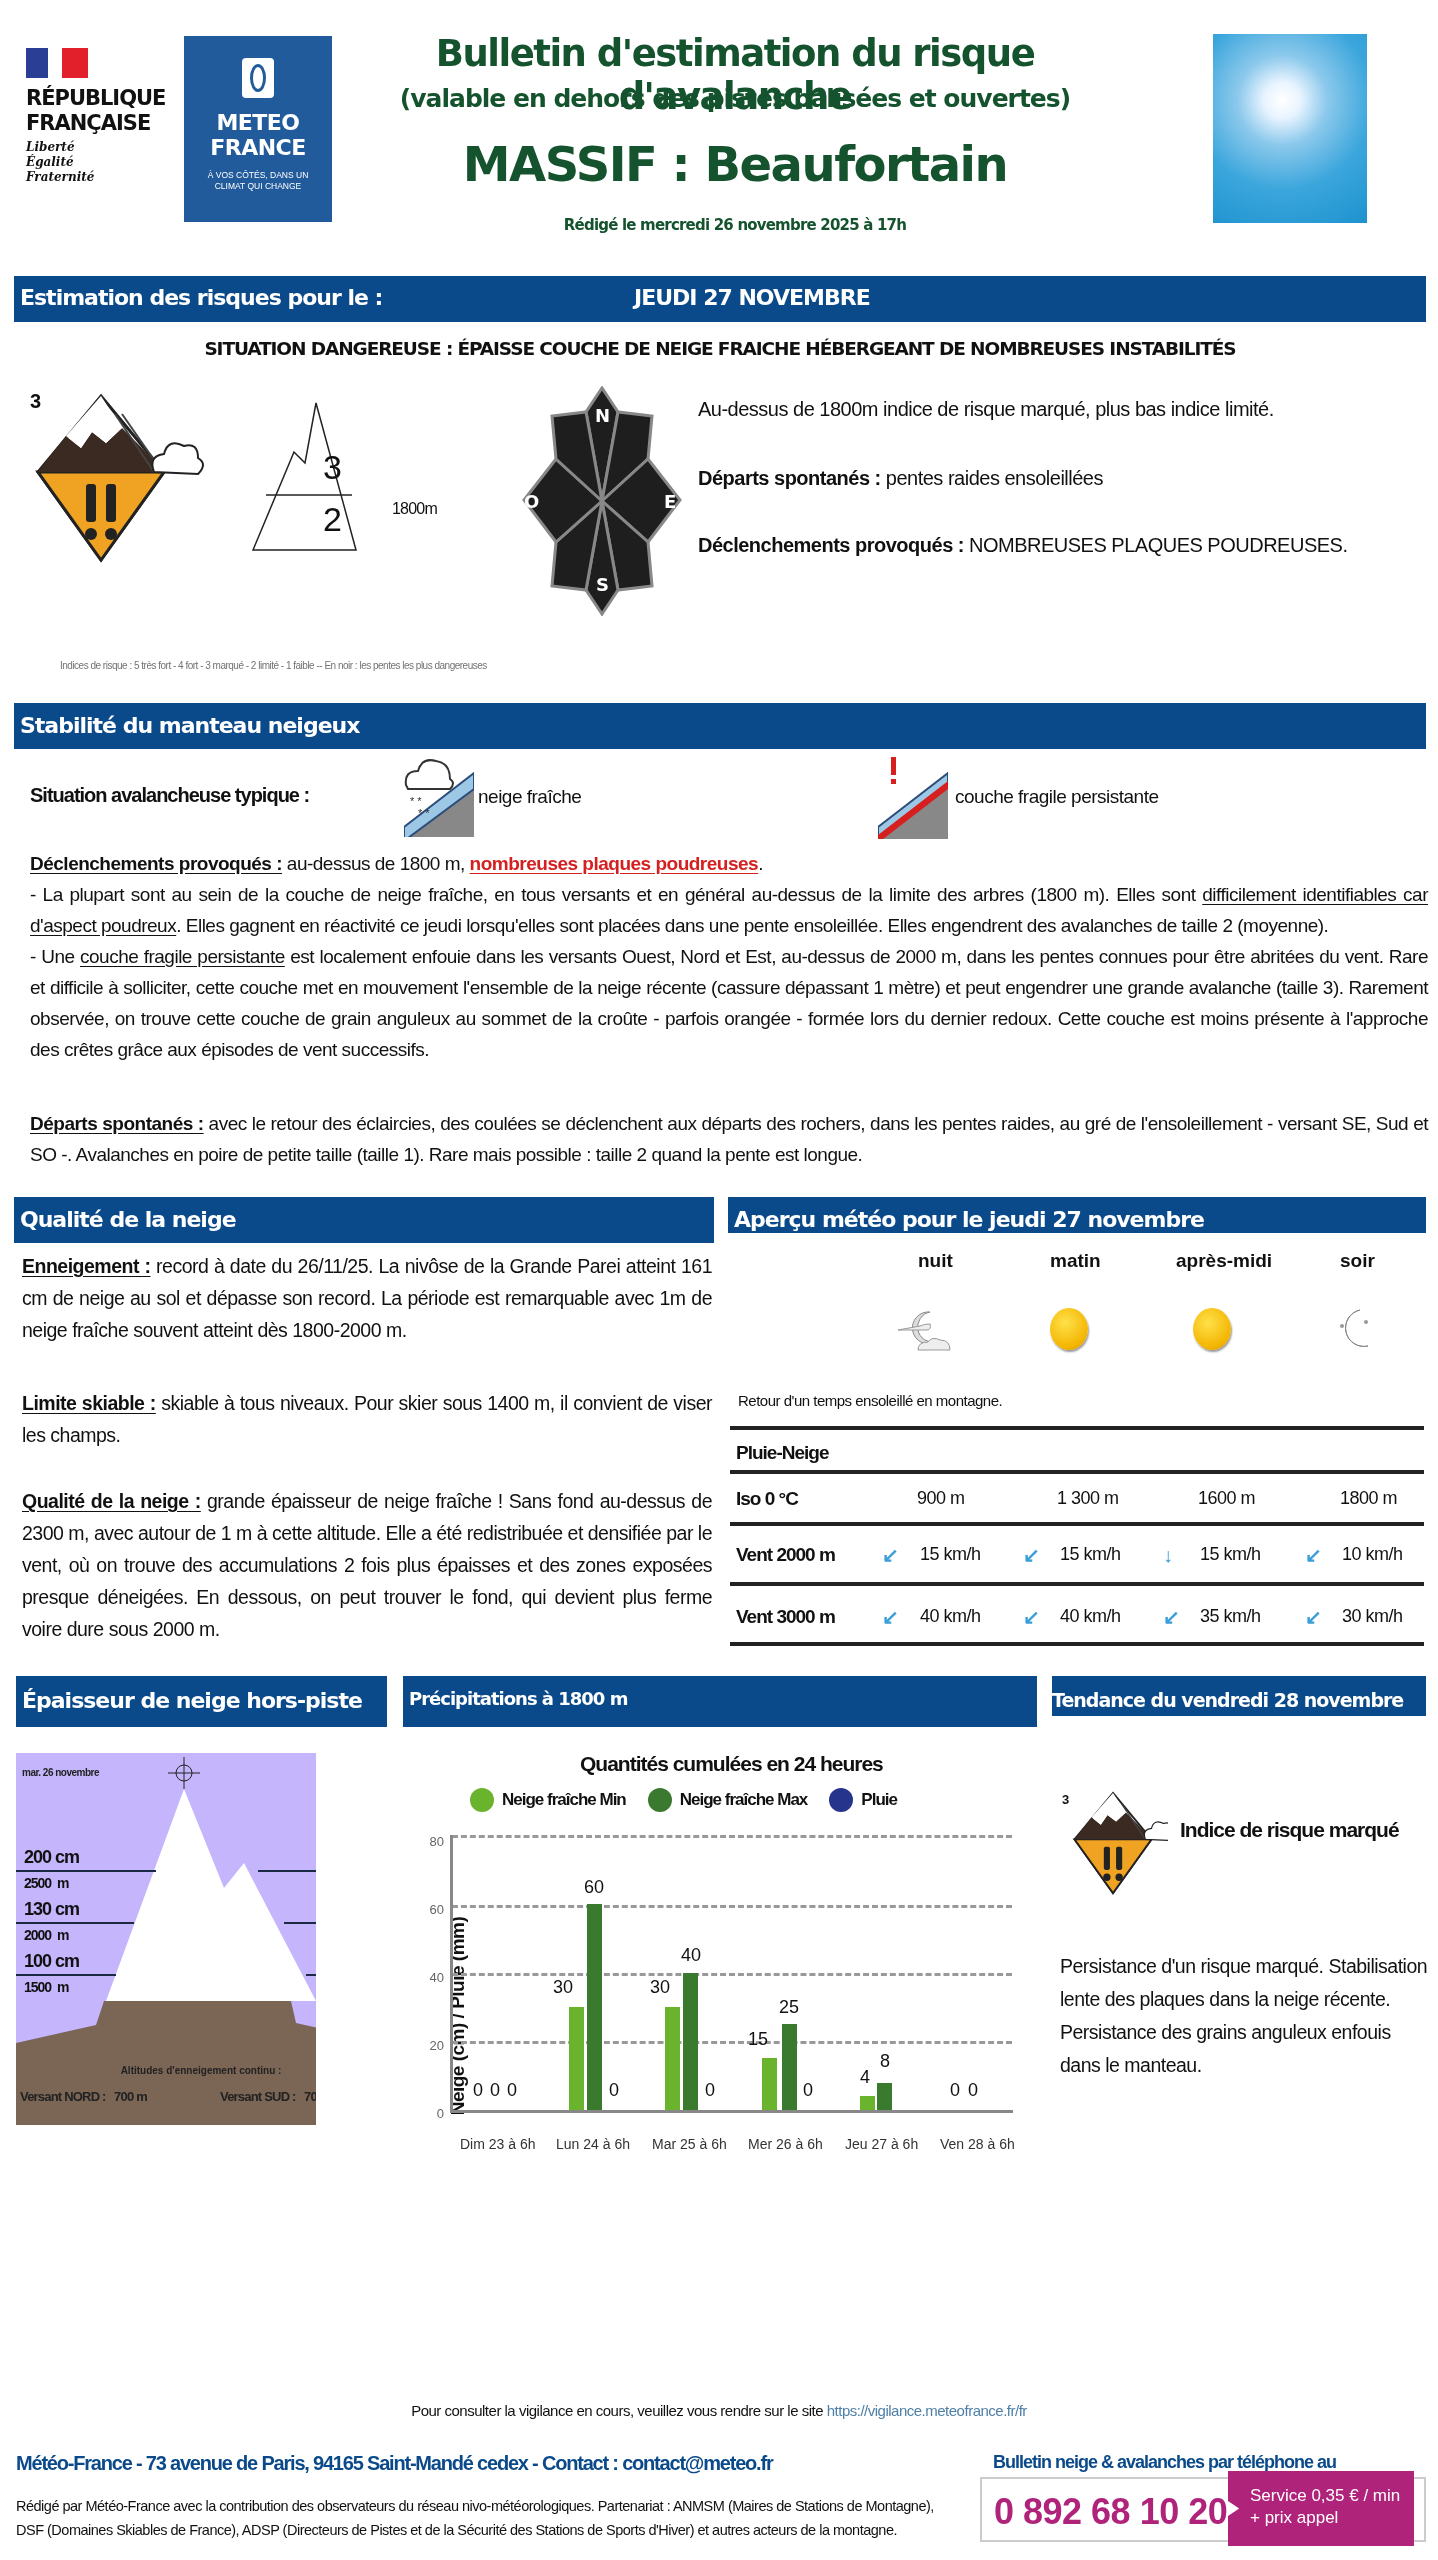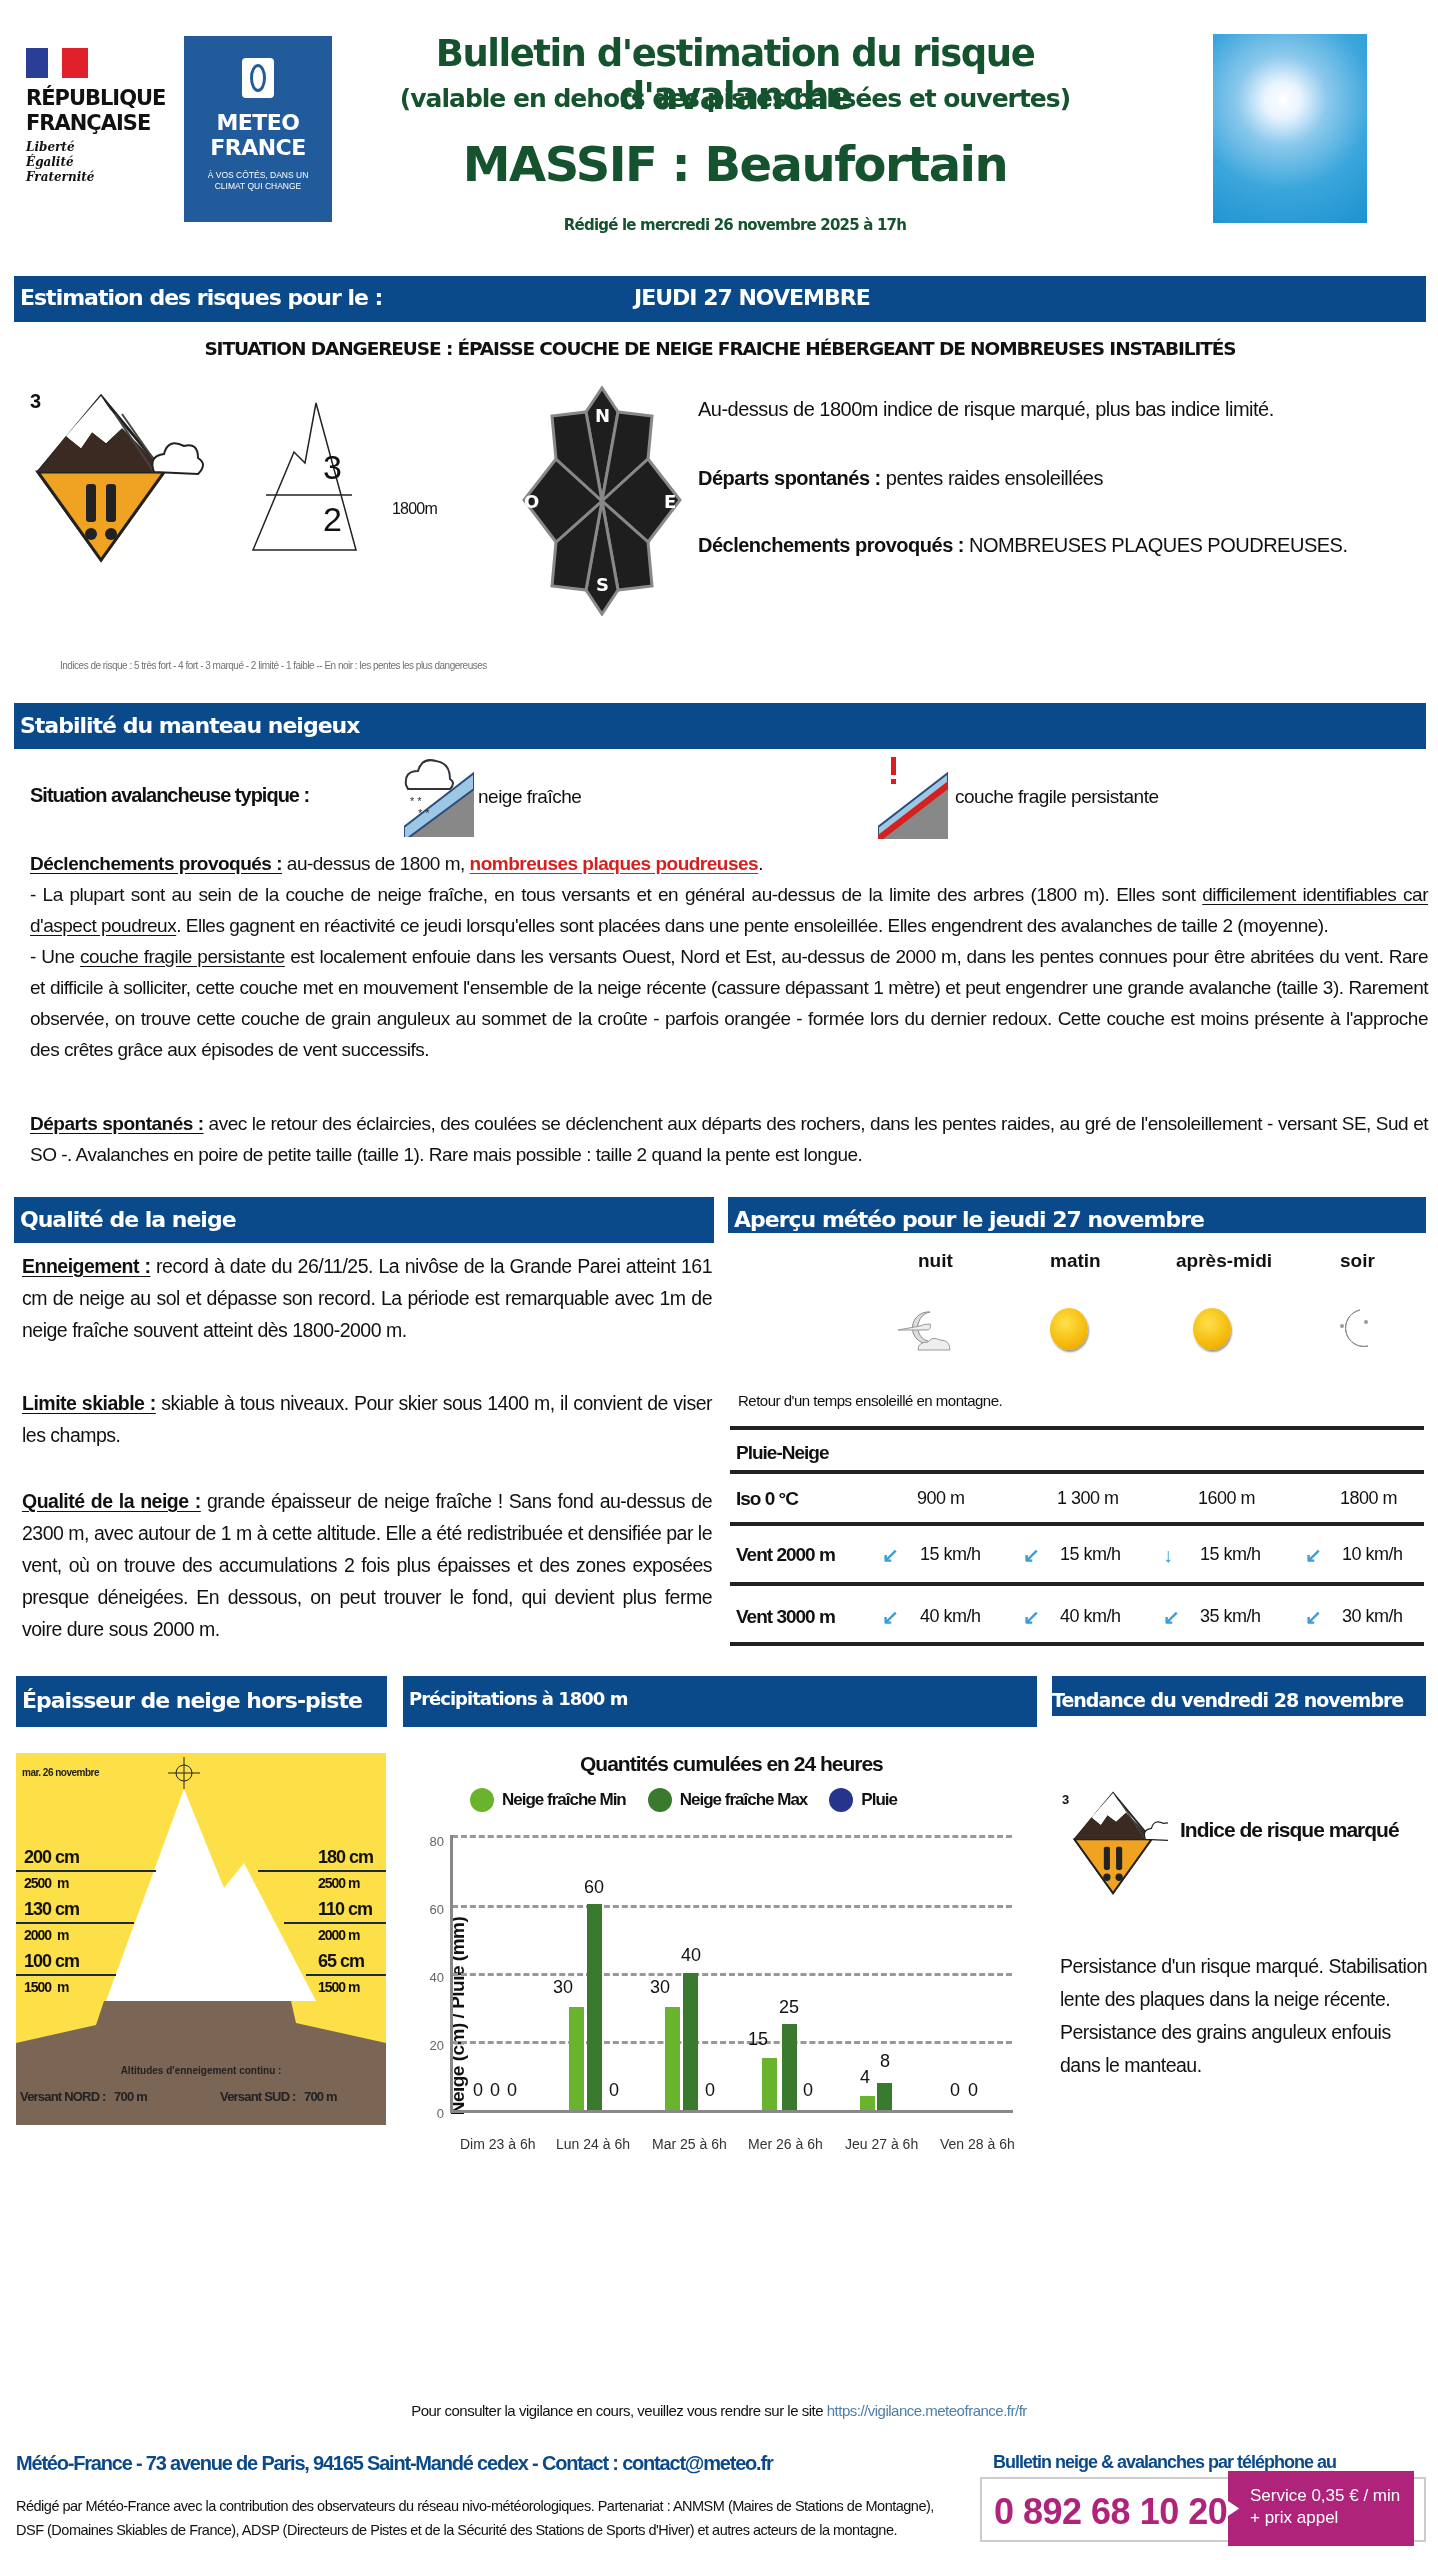--- a/index.html
+++ b/index.html
@@ -222,21 +222,21 @@
   <span class="wx-val" style="left:330px;top:20px;">40 km/h</span>
   <span class="arrow" style="left:433px;top:22px;">↙</span>
   <span class="wx-val" style="left:470px;top:20px;">35 km/h</span>
   <span class="arrow" style="left:575px;top:22px;">↙</span>
   <span class="wx-val" style="left:612px;top:20px;">30 km/h</span>
 </div>
 
 <div class="abs bar" style="left:16px;top:1676px;width:371px;height:51px;">
   <span style="position:absolute;left:6px;top:12px;font-size:22px;">Épaisseur de neige hors-piste</span>
 </div>
-<div class="abs" style="left:16px;top:1753px;width:370px;height:372px;background:#fde047;overflow:hidden;">
+<div class="abs" style="left:16px;top:1753px;width:300px;height:372px;background:#c4b5fd;overflow:hidden;">
   <svg style="position:absolute;left:0;top:0;" width="370" height="372" viewBox="0 0 370 372">
     <polygon points="0,290 80,272 88,248 275,248 280,270 370,290 370,372 0,372" fill="#7b6555"></polygon>
     <polygon points="90,248 168,36 208,135 228,110 300,248" fill="#fff"></polygon>
     <line x1="0" y1="118" x2="140" y2="118" stroke="#1a2a44" stroke-width="2"></line>
     <line x1="242" y1="118" x2="370" y2="118" stroke="#1a2a44" stroke-width="2"></line>
     <line x1="0" y1="170" x2="118" y2="170" stroke="#1a2a44" stroke-width="2"></line>
     <line x1="268" y1="170" x2="370" y2="170" stroke="#1a2a44" stroke-width="2"></line>
     <line x1="0" y1="222" x2="100" y2="222" stroke="#1a2a44" stroke-width="2"></line>
     <line x1="290" y1="222" x2="370" y2="222" stroke="#1a2a44" stroke-width="2"></line>
     <g stroke="#222" fill="none">

